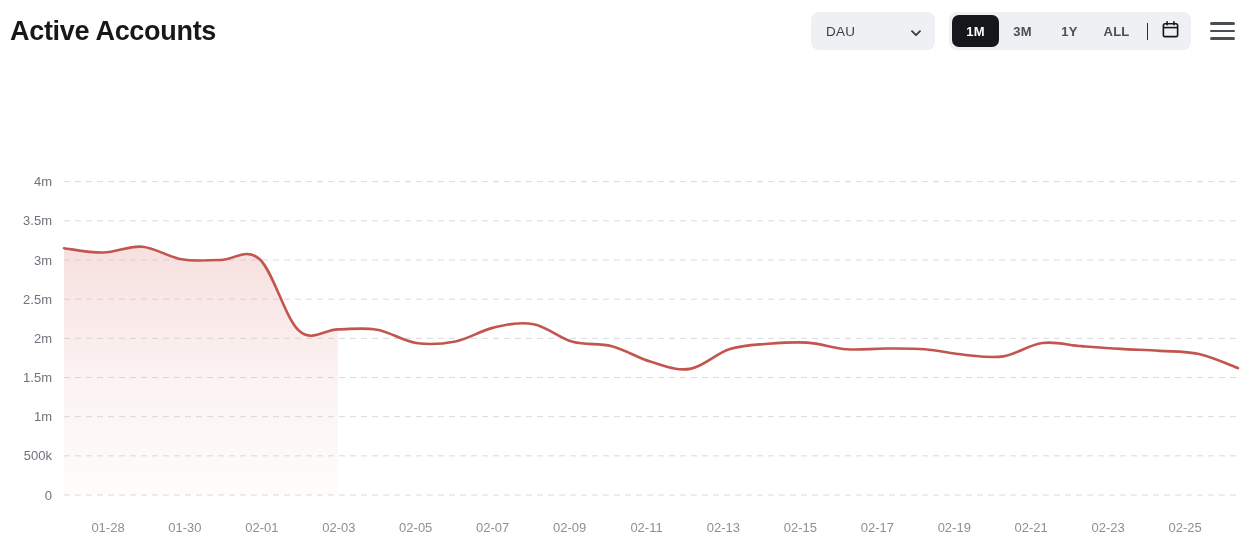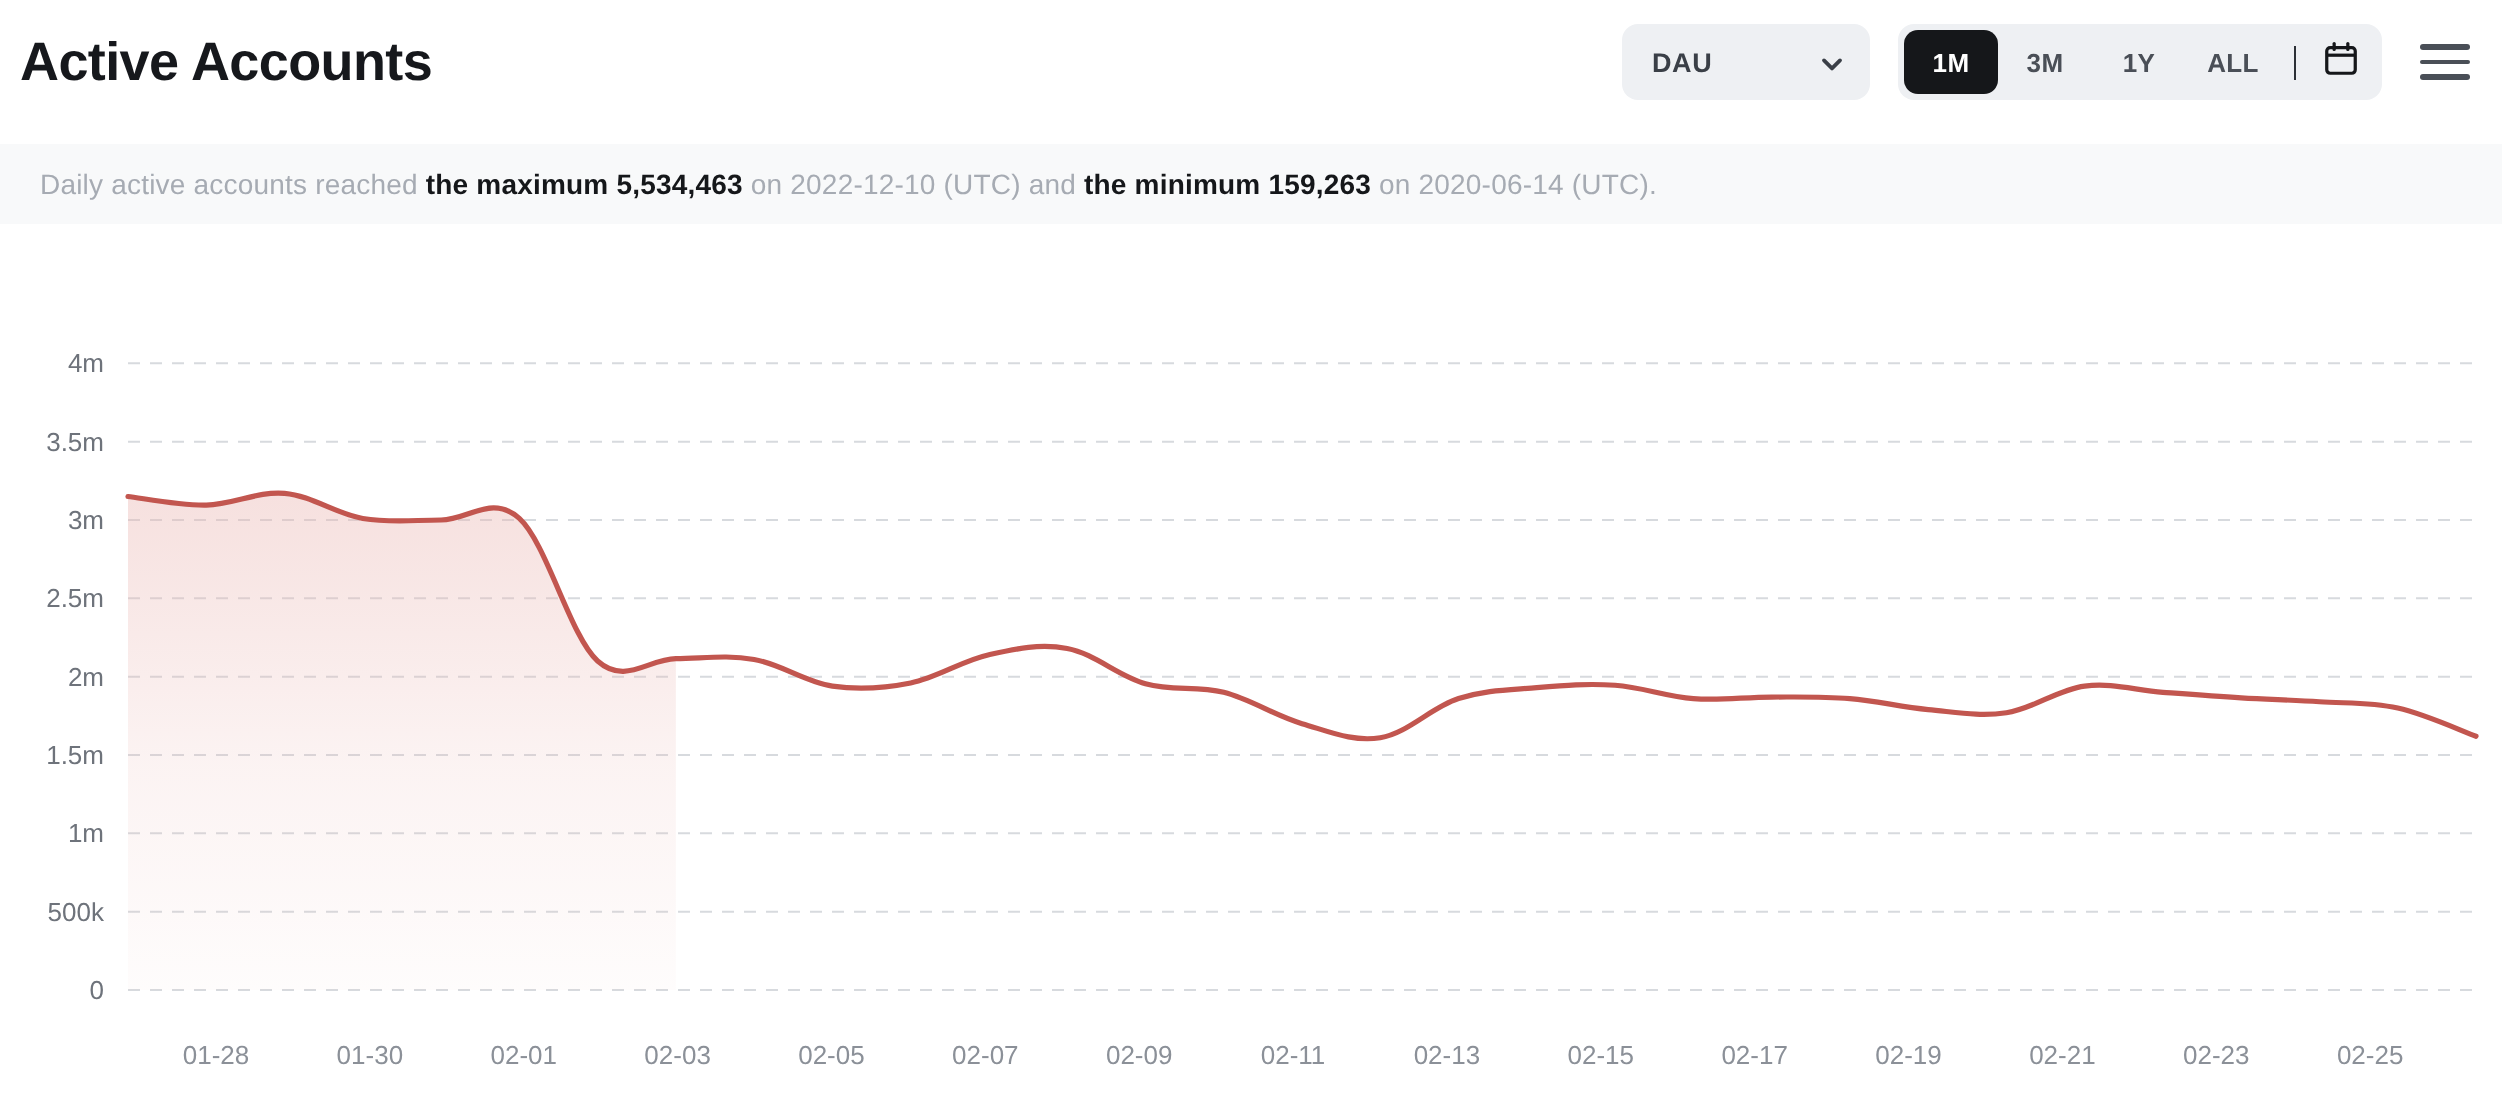--- a/index.html
+++ b/index.html
@@ -48,21 +48,20 @@
     width: 124px;
     height: 38px;
     background: #eef0f3;
     border-radius: 8px;
     display: flex;
     align-items: center;
     justify-content: space-between;
     padding: 0 13px 0 15px;
     cursor: pointer;
     border: none;
-    font-weight: bold;
   }
   .metric-select-label {
     font-size: 13.5px;
     color: #3a3f47;
     letter-spacing: 0.3px;
     font-family: "Liberation Sans", sans-serif;
   }
   .chevron-down {
     width: 12px; height: 12px;
     display: block;
@@ -233,25 +232,20 @@
 
       <button class="hamburger-btn">
         <span></span>
         <span></span>
         <span></span>
       </button>
 
     </div>
   </div>
 
-  <div class="summary-banner">
-    <div class="summary-text">
-      <span>Daily active accounts reached </span><b>the maximum 5,534,463</b><span> on 2022-12-10 (UTC) and </span><b>the minimum 159,263</b><span> on 2020-06-14 (UTC).</span>
-    </div>
-  </div>
 
   <div class="chart-area">
     <svg class="chart-svg" id="chart-svg" width="1251" height="419" viewBox="0 0 1251 419">
       <defs>
         <linearGradient id="areaGrad" x1="0" y1="0" x2="0" y2="1">
           <stop offset="0%" stop-color="#eab6b2" stop-opacity="0.42"></stop>
           <stop offset="55%" stop-color="#eab6b2" stop-opacity="0.16"></stop>
           <stop offset="100%" stop-color="#eab6b2" stop-opacity="0.04"></stop>
         </linearGradient>
       </defs>

